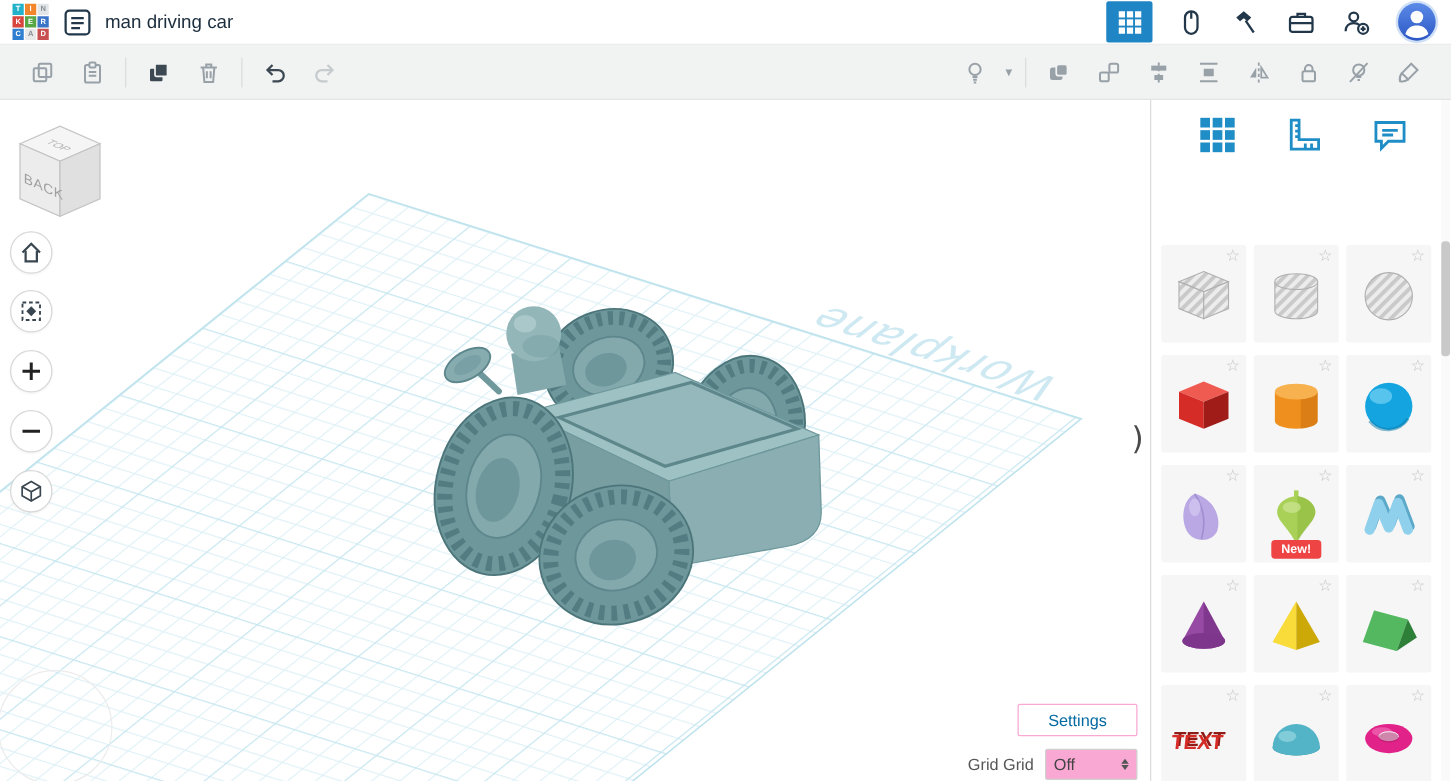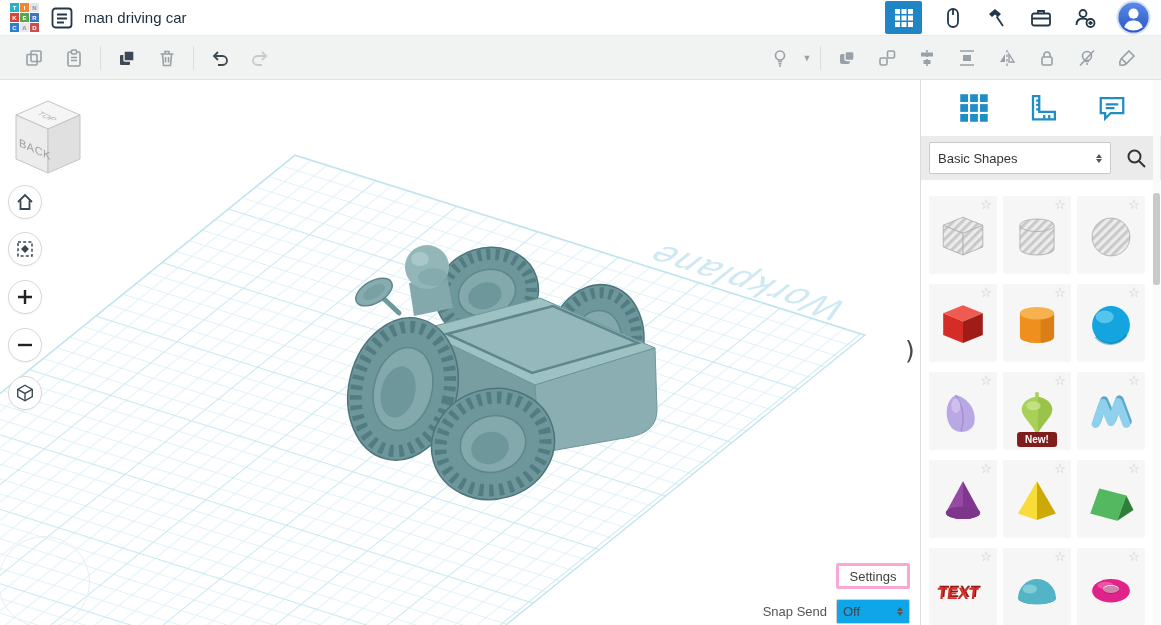--- a/index.html
+++ b/index.html
@@ -27,24 +27,24 @@
 .tb-buttons{display:flex;align-items:center;margin-left:14px}
 .txt-btn{font-size:13px;color:#565d63;padding:6px 11px;cursor:pointer;border-radius:2px}
 
 
 .canvas{position:absolute;left:0;top:80px;width:920px;height:545px;background:#fff;overflow:hidden}
 .scene{position:absolute;left:0;top:0}
 .viewcube{position:absolute;left:8px;top:10px;cursor:pointer}
 .nav-btn{position:absolute;left:8px;width:34px;height:34px;border-radius:50%;background:#fff;border:1px solid #d8d8d8;display:flex;align-items:center;justify-content:center;cursor:pointer;box-shadow:0 1px 2px rgba(0,0,0,.05);color:#3a4750}
 .orbit-ring{position:absolute;left:-2px;top:456px;width:92px;height:92px;border:1px solid #ececec;border-radius:50%}
 .collapse-handle{position:absolute;right:2px;top:250px;width:16px;height:40px;display:flex;align-items:center;justify-content:center;font-size:25px;color:#4a4a4a;cursor:pointer;font-family:"DejaVu Sans",sans-serif}
-.settings-btn{position:absolute;right:10px;top:483px;width:74px;height:26px;background:#fff;border:3px solid #f9a8d4;border-radius:2px;font-size:13px;color:#404040;display:flex;align-items:center;justify-content:center;cursor:pointer}
+.settings-btn{position:absolute;right:10px;top:483px;width:96px;height:26px;background:#fff;border:1px solid #f9a8d4;border-radius:2px;font-size:13px;color:#0369a1;display:flex;align-items:center;justify-content:center;cursor:pointer}
 .snap-row{position:absolute;right:10px;top:519px;display:flex;align-items:center}
 .snap-label{font-size:13px;color:#555;margin-right:9px}
-.mini-select{width:74px;height:25px;background:#0ea5e9;border:1px solid #cfcfcf;border-radius:2px;display:flex;align-items:center;font-size:13px;color:#444;padding:0 6px;cursor:pointer;justify-content:space-between}
+.mini-select{width:74px;height:25px;background:#f9a8d4;border:1px solid #cfcfcf;border-radius:2px;display:flex;align-items:center;font-size:13px;color:#444;padding:0 6px;cursor:pointer;justify-content:space-between}
 .spin{display:flex;flex-direction:column;gap:1px}
 .spin i{width:0;height:0;border-left:3px solid transparent;border-right:3px solid transparent}
 .spin .up{border-bottom:4px solid #555}
 .spin .dn{border-top:4px solid #555}
 
 
 .sidebar{position:absolute;left:920px;top:80px;width:241px;height:545px;background:#fff;border-left:1px solid #dcdcdc}
 .helpers{height:56px;display:flex;align-items:center;justify-content:space-around;padding:0 14px 0 18px}
 .helper{width:38px;height:38px;display:flex;align-items:center;justify-content:center;cursor:pointer}
 .catbar{height:44px;background:#ebebeb;display:flex;align-items:center;padding:0 8px}
@@ -352,21 +352,21 @@
       <path d="M11,2.5 L19,7 V15 L11,19.5 L3,15 V7 Z"></path>
         <path d="M3,7 L11,11.5 L19,7 M11,11.5 V19.5"></path>
     </svg>
   </div>
 
   <div class="orbit-ring"></div>
   <div class="collapse-handle">)</div>
 
   <div class="settings-btn">Settings</div>
   <div class="snap-row">
-    <span class="snap-label">Snap Send</span>
+    <span class="snap-label">Grid Grid</span>
     <div class="mini-select">
       <span>Off</span>
       <span class="spin">
           <i class="up"></i>
           <i class="dn"></i>
         </span>
     </div>
   </div>
 </div>
 
@@ -392,35 +392,20 @@
       </svg>
     </div>
     <div class="helper">
       <svg width="30" height="30" viewBox="0 0 24 24" fill="none" stroke="#1f8dc6" stroke-width="1.8">
         <path d="M3,4 h18 v12 h-10 l-4.5,4.5 V16 H3 Z"></path>
           <path d="M7,9 h10 M7,12 h7"></path>
       </svg>
     </div>
   </div>
 
-  <div class="catbar">
-    <div class="cat-select">
-      <span>Basic Shapes</span>
-      <span class="spin">
-          <i class="up"></i>
-          <i class="dn"></i>
-        </span>
-    </div>
-    <div class="search-btn">
-      <svg width="22" height="22" viewBox="0 0 22 22" fill="none" stroke="#333" stroke-width="2">
-        <circle cx="9.5" cy="9.5" r="6"></circle>
-          <path d="M14,14 L20,20"></path>
-      </svg>
-    </div>
-  </div>
 
   <div class="shapes-grid">
       <div class="tile">
         <span class="star">☆</span>
         <svg class="shape" viewBox="0 0 60 60">
           <polygon points="30,8 52,17 30,26 8,17" fill="url(#stripes)" stroke="#b0b0b0" stroke-width="1"></polygon>
           <polygon points="8,17 30,26 30,50 8,41" fill="url(#stripes)" stroke="#b0b0b0" stroke-width="1"></polygon>
           <polygon points="30,26 52,17 52,41 30,50" fill="url(#stripes)" stroke="#b0b0b0" stroke-width="1"></polygon>
         </svg>
       </div>
@@ -470,21 +455,21 @@
         </svg>
       </div>
       <div class="tile">
         <span class="star">☆</span>
         <svg class="shape" viewBox="0 0 60 60">
           <rect x="28" y="7" width="4" height="9" fill="#a9d157"></rect>
           <path d="M30,12 c11,1 17,8 17,14 c0,8 -9,13 -17,28 C22,39 13,34 13,26 c0,-6 6,-13 17,-14 Z" fill="#a9d157"></path>
           <path d="M31,12 c10,1.5 16,8.5 16,14 c0,8 -8,13 -16,27 Z" fill="#7fa832" opacity=".35"></path>
           <ellipse cx="26" cy="22" rx="8" ry="5" fill="#c8e48c" opacity=".8"></ellipse>
         </svg>
-        <span class="new-badge" style="background:#7f1d1d">New!</span>
+        <span class="new-badge" style="background:#ef4444">New!</span>
       </div>
       <div class="tile">
         <span class="star">☆</span>
         <svg class="shape" viewBox="0 0 60 60">
           <path d="M13,42 L21,19 L30,40 L38,18 L47,42" fill="none" stroke="#5ba8c9" stroke-width="9" stroke-linecap="round" stroke-linejoin="round" transform="translate(1.5,-3)"></path>
           <path d="M13,42 L21,19 L30,40 L38,18 L47,42" fill="none" stroke="#8fd0ec" stroke-width="9" stroke-linecap="round" stroke-linejoin="round"></path>
         </svg>
       </div>
       <div class="tile">
         <span class="star">☆</span>

